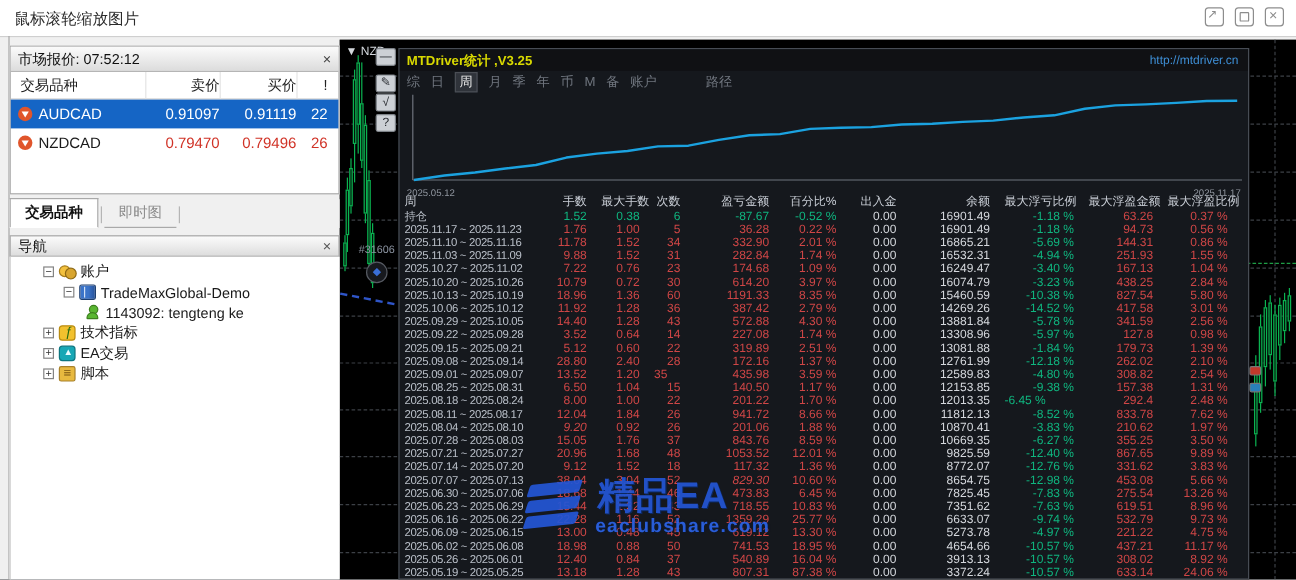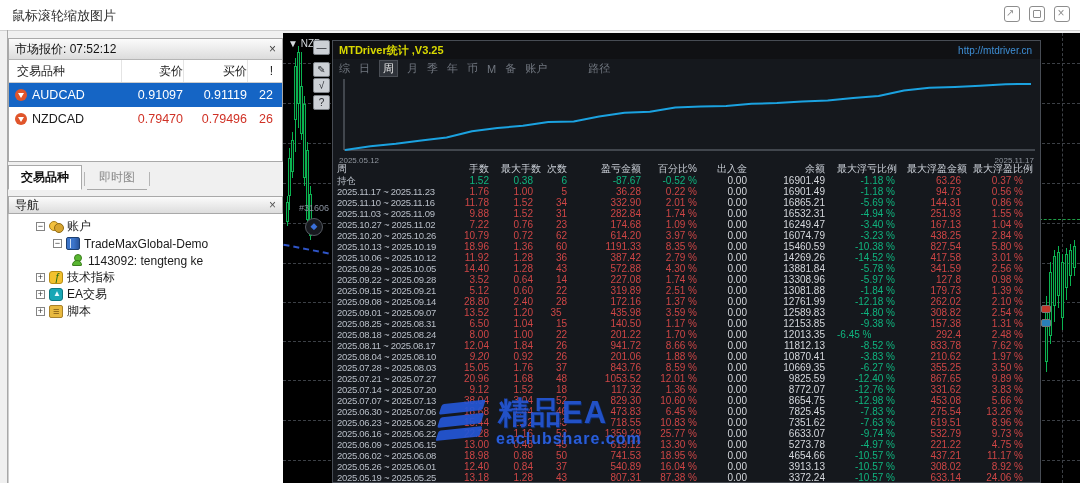--- a/index.html
+++ b/index.html
@@ -379,21 +379,21 @@
         <span class="cell neu" style="width: 50px; text-align: right; padding-right: 12px;">0.00</span>
         <span class="cell neu" style="width: 78px; text-align: right; padding-right: 12px;">16249.47</span>
         <span class="cell neg" style="width: 70px; text-align: right; padding-right: 12px;">-3.40 %</span>
         <span class="cell pos" style="width: 66px; text-align: right; padding-right: 12px;">167.13</span>
         <span class="cell pos" style="width: 62px; text-align: right; padding-right: 12px;">1.04 %</span>
       </div>
       <div class="trow">
         <span class="cell c-date" style="width: 118px;">2025.10.20 ~ 2025.10.26</span>
         <span class="cell pos" style="width: 46px; text-align: right; padding-right: 12px;">10.79</span>
         <span class="cell pos" style="width: 44px; text-align: right; padding-right: 12px;">0.72</span>
-        <span class="cell pos" style="width: 34px; text-align: right; padding-right: 12px;">62</span>
+        <span class="cell pos" style="width: 34px; text-align: right; padding-right: 12px;">30</span>
         <span class="cell pos" style="width: 74px; text-align: right; padding-right: 12px;">614.20</span>
         <span class="cell pos" style="width: 56px; text-align: right; padding-right: 12px;">3.97 %</span>
         <span class="cell neu" style="width: 50px; text-align: right; padding-right: 12px;">0.00</span>
         <span class="cell neu" style="width: 78px; text-align: right; padding-right: 12px;">16074.79</span>
         <span class="cell neg" style="width: 70px; text-align: right; padding-right: 12px;">-3.23 %</span>
         <span class="cell pos" style="width: 66px; text-align: right; padding-right: 12px;">438.25</span>
         <span class="cell pos" style="width: 62px; text-align: right; padding-right: 12px;">2.84 %</span>
       </div>
       <div class="trow">
         <span class="cell c-date" style="width: 118px;">2025.10.13 ~ 2025.10.19</span>
@@ -470,21 +470,21 @@
         <span class="cell neu" style="width: 50px; text-align: right; padding-right: 12px;">0.00</span>
         <span class="cell neu" style="width: 78px; text-align: right; padding-right: 12px;">12761.99</span>
         <span class="cell neg" style="width: 70px; text-align: right; padding-right: 12px;">-12.18 %</span>
         <span class="cell pos" style="width: 66px; text-align: right; padding-right: 12px;">262.02</span>
         <span class="cell pos" style="width: 62px; text-align: right; padding-right: 12px;">2.10 %</span>
       </div>
       <div class="trow">
         <span class="cell c-date" style="width: 118px;">2025.09.01 ~ 2025.09.07</span>
         <span class="cell pos" style="width: 46px; text-align: right; padding-right: 12px;">13.52</span>
         <span class="cell pos" style="width: 44px; text-align: right; padding-right: 12px;">1.20</span>
-        <span class="cell pos" style="width: 34px; text-align: center; padding-right: 12px;">35</span>
+        <span class="cell pos" style="width: 34px; text-align: left; padding-right: 12px;">35</span>
         <span class="cell pos" style="width: 74px; text-align: right; padding-right: 12px;">435.98</span>
         <span class="cell pos" style="width: 56px; text-align: right; padding-right: 12px;">3.59 %</span>
         <span class="cell neu" style="width: 50px; text-align: right; padding-right: 12px;">0.00</span>
         <span class="cell neu" style="width: 78px; text-align: right; padding-right: 12px;">12589.83</span>
         <span class="cell neg" style="width: 70px; text-align: right; padding-right: 12px;">-4.80 %</span>
         <span class="cell pos" style="width: 66px; text-align: right; padding-right: 12px;">308.82</span>
         <span class="cell pos" style="width: 62px; text-align: right; padding-right: 12px;">2.54 %</span>
       </div>
       <div class="trow">
         <span class="cell c-date" style="width: 118px;">2025.08.25 ~ 2025.08.31</span>
@@ -575,21 +575,21 @@
         <span class="cell neu" style="width: 78px; text-align: right; padding-right: 12px;">8772.07</span>
         <span class="cell neg" style="width: 70px; text-align: right; padding-right: 12px;">-12.76 %</span>
         <span class="cell pos" style="width: 66px; text-align: right; padding-right: 12px;">331.62</span>
         <span class="cell pos" style="width: 62px; text-align: right; padding-right: 12px;">3.83 %</span>
       </div>
       <div class="trow">
         <span class="cell c-date" style="width: 118px;">2025.07.07 ~ 2025.07.13</span>
         <span class="cell pos" style="width: 46px; text-align: right; padding-right: 12px;">38.04</span>
         <span class="cell pos" style="width: 44px; text-align: right; padding-right: 12px;">3.04</span>
         <span class="cell pos" style="width: 34px; text-align: right; padding-right: 12px;">52</span>
-        <span class="cell pos" style="width: 74px; text-align: right; padding-right: 12px;">829.30</span>
+        <span class="cell pos" style="width: 74px; text-align: right; padding-right: 12px; font-style: italic;">829.30</span>
         <span class="cell pos" style="width: 56px; text-align: right; padding-right: 12px;">10.60 %</span>
         <span class="cell neu" style="width: 50px; text-align: right; padding-right: 12px;">0.00</span>
         <span class="cell neu" style="width: 78px; text-align: right; padding-right: 12px;">8654.75</span>
         <span class="cell neg" style="width: 70px; text-align: right; padding-right: 12px;">-12.98 %</span>
         <span class="cell pos" style="width: 66px; text-align: right; padding-right: 12px;">453.08</span>
         <span class="cell pos" style="width: 62px; text-align: right; padding-right: 12px;">5.66 %</span>
       </div>
       <div class="trow">
         <span class="cell c-date" style="width: 118px;">2025.06.30 ~ 2025.07.06</span>
         <span class="cell pos" style="width: 46px; text-align: right; padding-right: 12px;">18.68</span>

